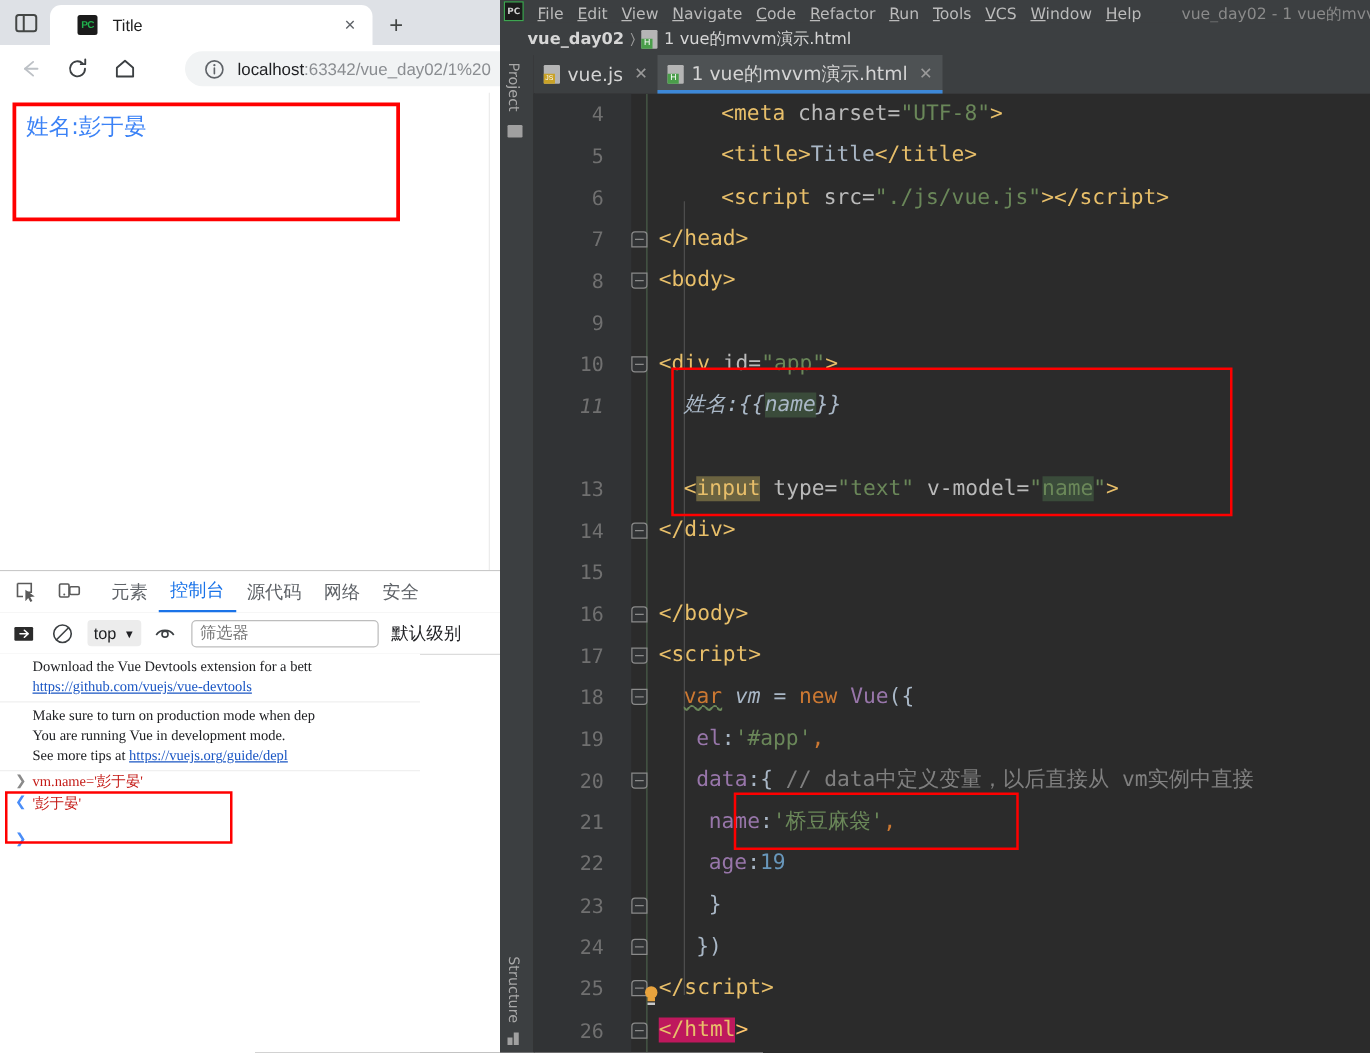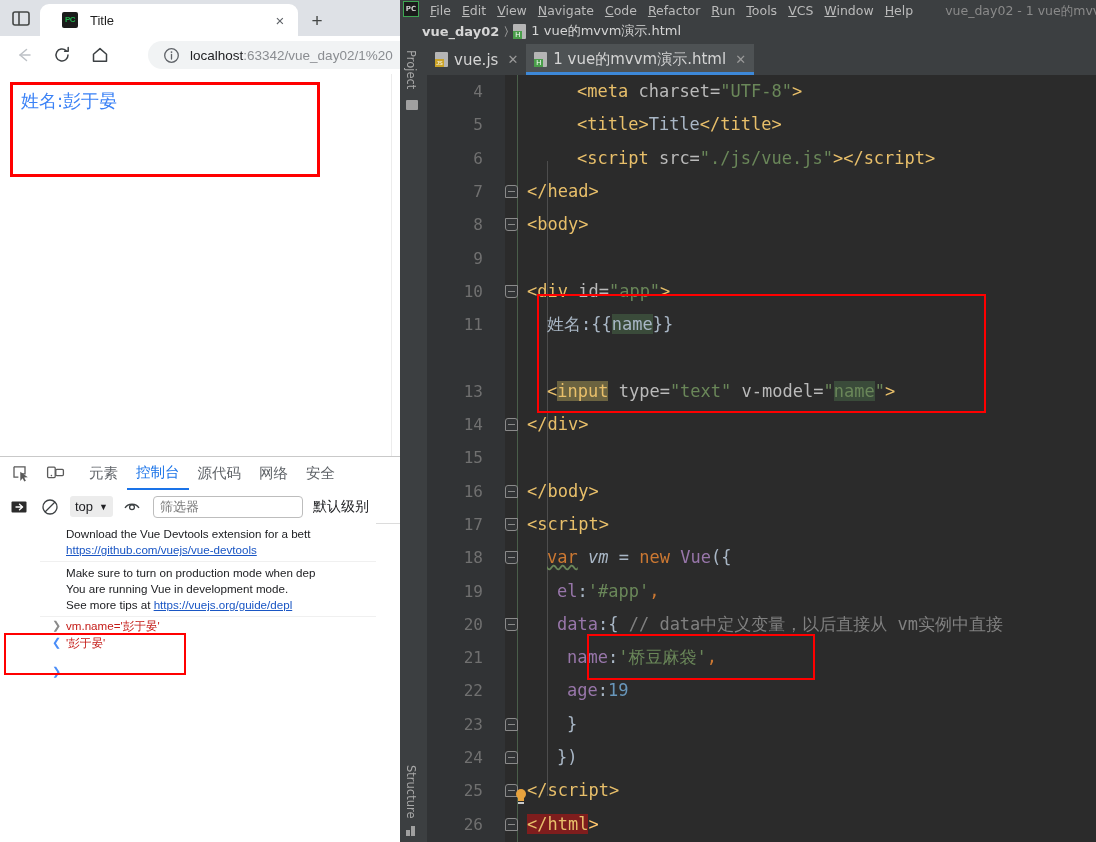--- a/index.html
+++ b/index.html
@@ -144,23 +144,22 @@
     font-family:"DejaVu Sans", sans-serif;
   }
   .fb-levels{
     margin-left:10px;font-size:14px;color:#202124;white-space:nowrap;
     font-family:"DejaVu Sans", sans-serif;
   }
 
   .dt-console{
     position:absolute;left:0;top:66px;width:336px;height:320px;
     background:#fff;overflow:hidden;
-    font-family:Liberation Sans, sans-serif;font-size:11.6px;
+    font-family:Liberation Serif, serif;font-size:11.6px;
     color:#202124;
-    padding-left:40px;
   }
   .cm-group{border-bottom:1px solid #f0f0f0;padding:3px 0 3px 0;}
   .cm-line{padding-left:26px;line-height:16px;white-space:nowrap;}
   .cm-link{color:#1a56c4;text-decoration:underline;}
   .cm-in{
     position:relative;padding-left:26px;line-height:17px;white-space:nowrap;
   }
   .cm-arrow{
     position:absolute;left:12px;top:0;color:#8a8a8a;font-size:11px;
   }
@@ -306,21 +305,21 @@
   .t-attr{color:#bababa;}
   .t-str{color:#6a8759;}
   .t-txt{color:#a9b7c6;}
   .t-kw{color:#cc7832;}
   .t-fn{color:#9876aa;}
   .t-num{color:#6897bb;}
   .t-com{color:#808080;}
   .t-plain{color:#a9b7c6;}
   .hl-green{background:#3a4b3a;}
   .hl-olive{background:#6b6340;}
-  .hl-teal{background:#7f1d1d;text-align:center;}
+  .hl-teal{background:#be185d;text-align:center;}
   .t-under{text-decoration:underline wavy #6a8759;text-decoration-skip-ink:none;}
 
   .code-redbox{
     position:absolute;border:2px solid #ff0000;box-sizing:border-box;pointer-events:none;
   }
   .bulb{
     position:absolute;width:14px;height:16px;
   }
   .bulb .b1{
     position:absolute;left:2px;top:0;width:10px;height:10px;border-radius:50%;
@@ -553,21 +552,21 @@
           </div>
           <div class="cl" style="top: 166.5px;">
             <span class="lnum">9</span>
             <span class="ctext" style="left: 100px;"></span>
           </div>
           <div class="cl" style="top: 199.8px;">
             <span class="lnum">10</span>
             <span class="fold open"></span>
             <span class="ctext" style="left: 100px;"><span class="t-tag">&lt;div</span> <span class="t-attr">id=</span><span class="t-str">"app"</span><span class="t-tag">&gt;</span></span>
           </div>
-          <div class="cl" style="top: 233.1px;">
+          <div class="cl" style="top: 233.1px; font-style: italic;">
             <span class="lnum">11</span>
             <span class="ctext" style="left: 120px;"><span class="t-txt">姓名:{{</span><span class="t-txt hl-green">name</span><span class="t-txt">}}</span></span>
           </div>
           <div class="cl" style="top: 299.7px;">
             <span class="lnum">13</span>
             <span class="ctext" style="left: 120px;"><span class="t-tag">&lt;</span><span class="t-tag hl-olive">input</span> <span class="t-attr">type=</span><span class="t-str">"text"</span> <span class="t-attr">v-model=</span><span class="t-str">"</span><span class="t-str hl-green">name</span><span class="t-str">"</span><span class="t-tag">&gt;</span></span>
           </div>
           <div class="cl" style="top: 333px;">
             <span class="lnum">14</span>
             <span class="fold close"></span>

